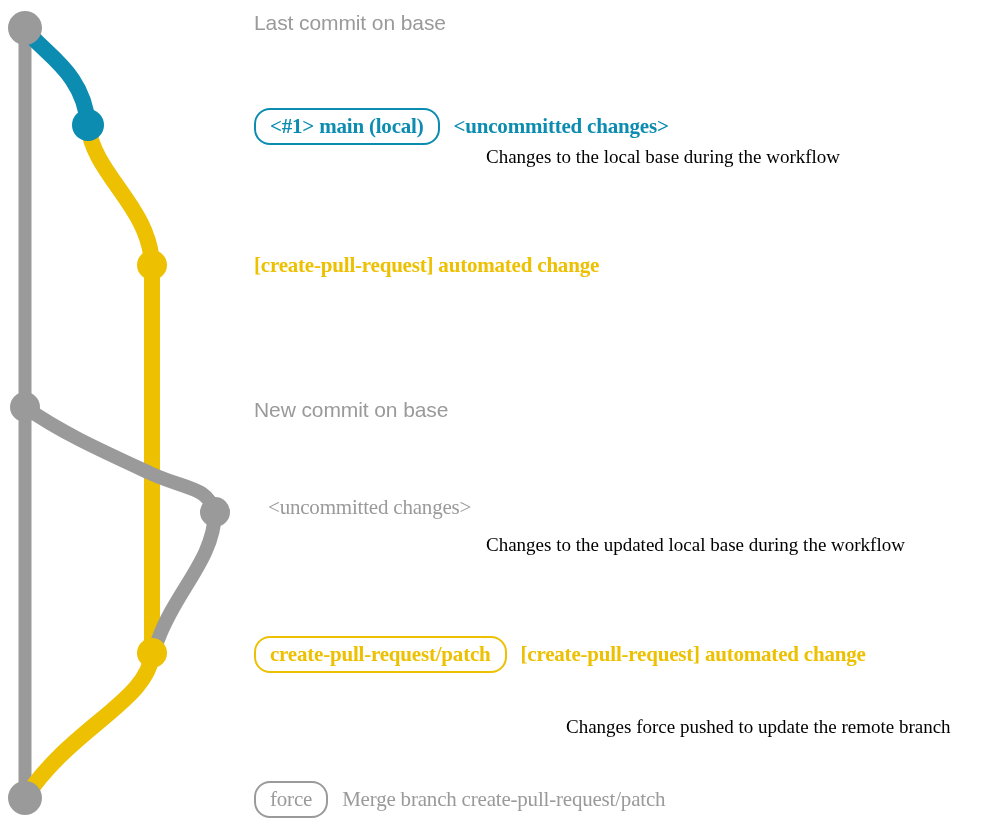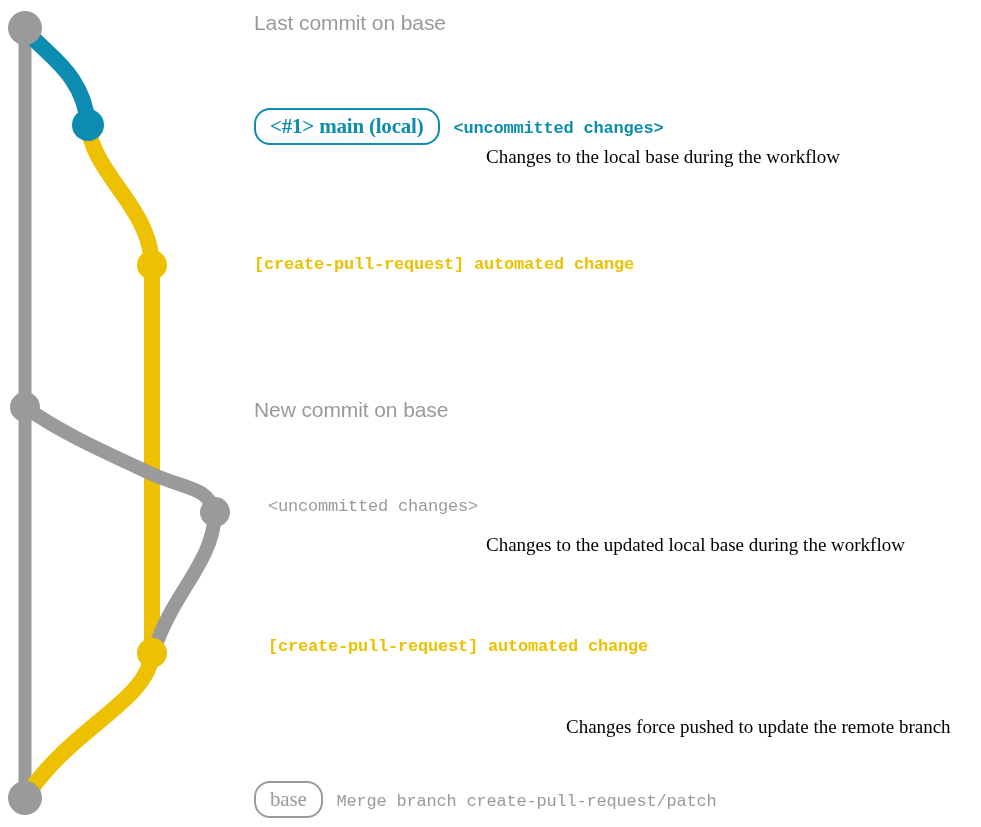--- a/index.html
+++ b/index.html
@@ -49,22 +49,22 @@
     line-height: 22px;
     font-weight: 700;
     letter-spacing: -0.2px;
     background: #ffffff;
     box-sizing: border-box;
   }
   .tag.muted {
     font-weight: 400;
   }
   .subject {
-    font-family: Liberation Mono, monospace;
-    font-size: 17px;
+    font-family: Liberation Serif, serif;
+    font-size: 21px;
     line-height: 22px;
     font-weight: 700;
     letter-spacing: -0.2px;
   }
   .subject.regular {
     font-weight: 400;
   }
   .desc {
     position: absolute;
     font-family: "Liberation Serif", serif;
@@ -127,24 +127,25 @@
     <span class="commit-title" style="color:#9a9a9a;">New commit on base</span>
   </div>
 
   <div class="row" style="left:254px; top:496px;">
     <span class="gap"></span>
     <span class="subject regular" style="color:#9a9a9a;">&lt;uncommitted changes&gt;</span>
   </div>
   <div class="desc" style="left:486px; top:534px;">Changes to the updated local base during the workflow</div>
 
   <div class="row" style="left:254px; top:636px;">
+    <span class="tag" style="color:#edc001;">create-pull-request/patch</span>
     <span class="gap"></span>
     <span class="subject" style="color:#edc001;">[create-pull-request] automated change</span>
   </div>
   <div class="desc" style="left:566px; top:674px;margin-top:42px;">Changes force pushed to update the remote branch</div>
 
   <div class="row" style="left:254px; top:781px;">
-    <span class="tag muted" style="color:#9a9a9a;">base</span>
+    <span class="tag muted" style="color:#9a9a9a;">force</span>
     <span class="gap"></span>
     <span class="subject regular" style="color:#9a9a9a;">Merge branch create-pull-request/patch</span>
   </div>
 
 </div>
 
 </body></html>

